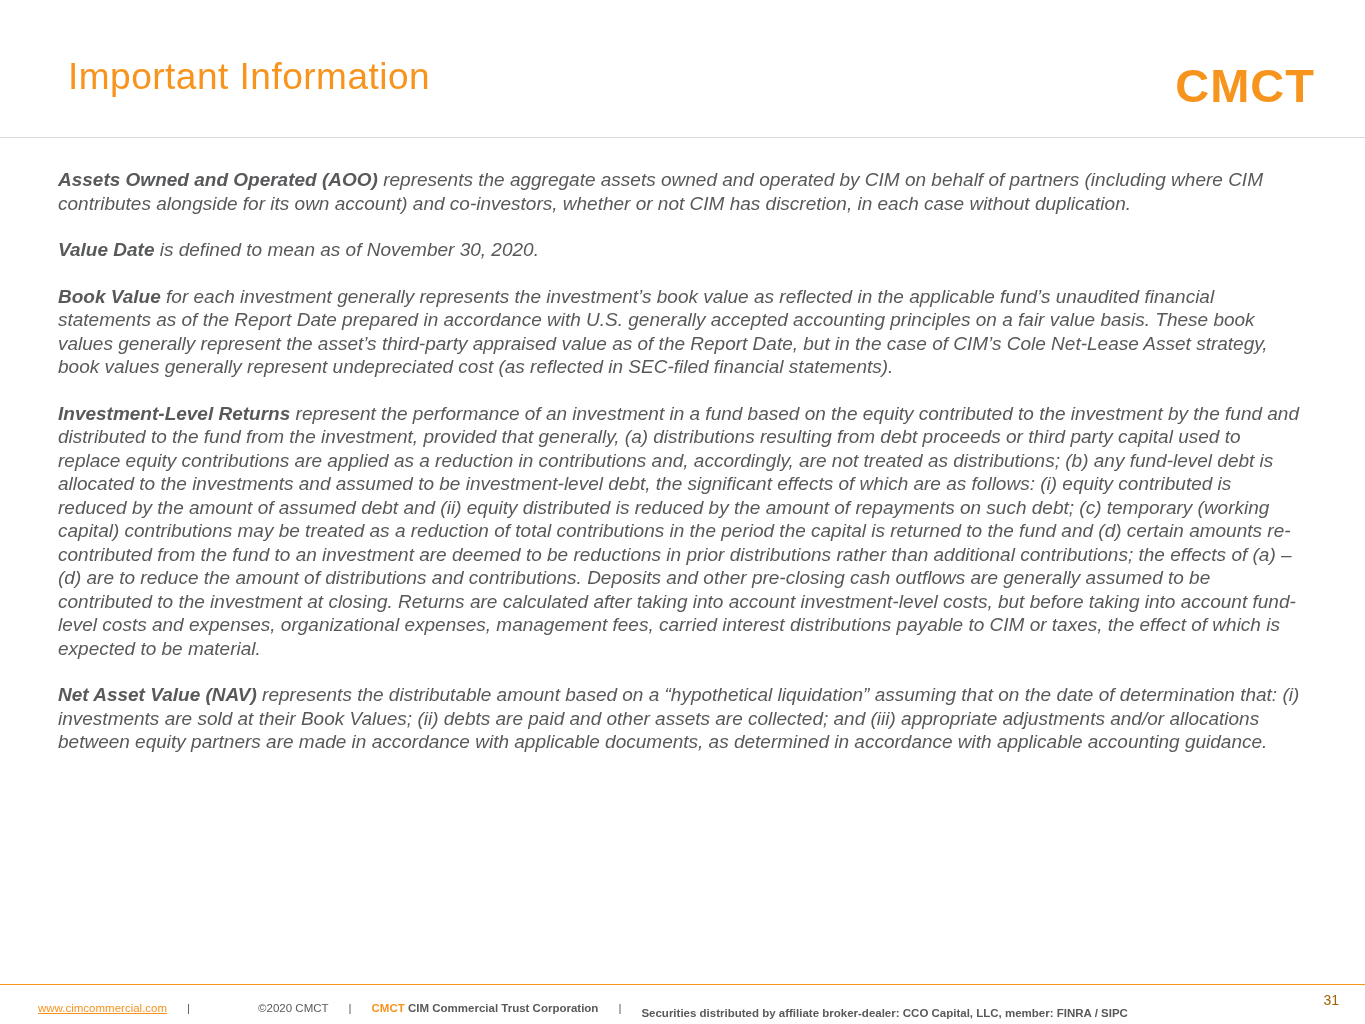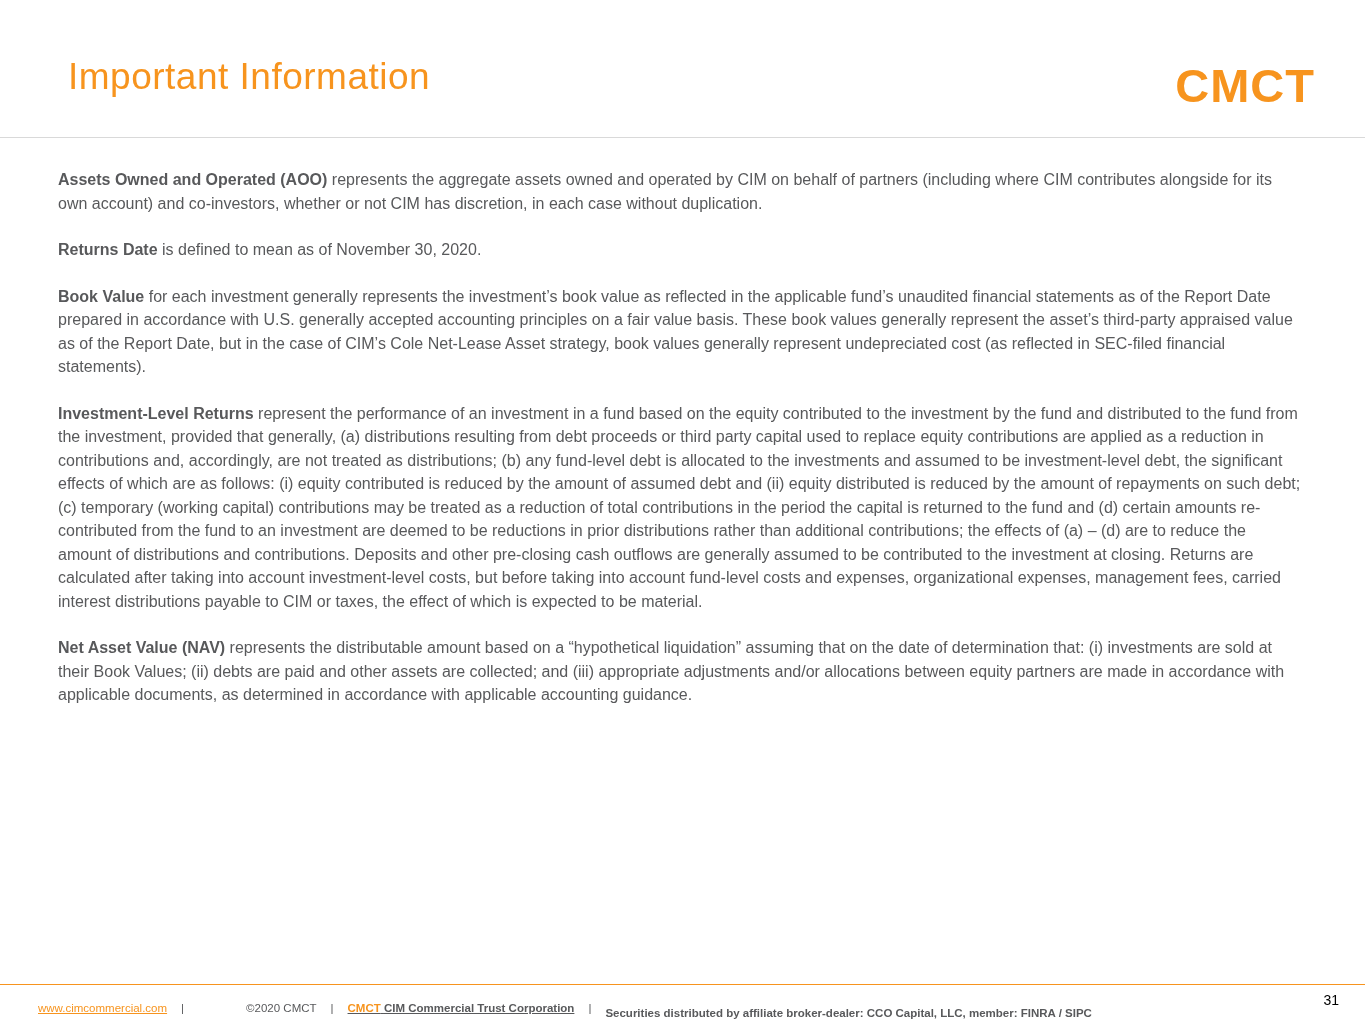--- a/index.html
+++ b/index.html
@@ -49,24 +49,25 @@
     top: 137px;
     left: 0;
   }
   .content {
     position: absolute;
     top: 168px;
     left: 58px;
     right: 62px;
   }
   .para {
-    font-size: 16px;
+    font-size: 19px;
     line-height: 23.5px;
     color: #58595b;
     margin-bottom: 23px;
+    font-style: italic;
   }
   .para strong {
     font-weight: 700;
     color: #58595b;
   }
   .slide-footer {
     position: absolute;
     left: 0;
     bottom: 0;
     width: 1365px;
@@ -79,77 +80,77 @@
     position: absolute;
     top: 0;
     left: 0;
   }
   .footer-row {
     position: absolute;
     left: 38px;
     top: 12px;
     display: flex;
     align-items: center;
-    gap: 14px;
+    gap: 20px;
     font-size: 11.5px;
     color: #58595b;
     white-space: nowrap;
     justify-content: flex-end;
   }
   .footer-link {
     color: #f7941e;
     text-decoration: underline;
     cursor: pointer;
   }
   .footer-sep {
     color: #58595b;
   }
   .footer-copyright {
     color: #58595b;
     margin-left: 48px;
   }
-  .footer-company-group { font-weight: 700; text-decoration: underline; }
+  .footer-company-group { font-weight: 700; }
   .footer-brand {
     color: #f7941e;
     font-weight: 700;
   }
   .footer-company {
     color: #58595b;
     font-weight: 700;
   }
   .footer-disclaimer {
     color: #58595b;
     font-weight: 700;
     margin-top: 11px;
   }
   .page-number {
     position: absolute;
     right: 26px;
     top: 8px;
     font-size: 14px;
-    color: #000000;
+    color: #a16207;
   }
 </style>
 </head>
 <body>
 
 <div class="slide">
 
   <header class="slide-header">
     <h1 class="page-title">Important Information</h1>
     <div class="cmct-logo">CMCT</div>
   </header>
 
   <hr class="header-rule">
 
   <main class="content">
 
     <p class="para"><strong>Assets Owned and Operated (AOO)</strong><span> represents the aggregate assets owned and operated by CIM on behalf of partners (including where CIM contributes alongside for its own account) and co-investors, whether or not CIM has discretion, in each case without duplication.</span></p>
 
-    <p class="para"><strong>Returns Date</strong><span> is defined to mean as of November 30, 2020.</span></p>
+    <p class="para"><strong>Value Date</strong><span> is defined to mean as of November 30, 2020.</span></p>
 
     <p class="para"><strong>Book Value</strong><span> for each investment generally represents the investment’s book value as reflected in the applicable fund’s unaudited financial statements as of the Report Date prepared in accordance with U.S. generally accepted accounting principles on a fair value basis.  These book values generally represent the asset’s third-party appraised value as of the Report Date, but in the case of CIM’s Cole Net-Lease Asset strategy, book values generally represent undepreciated cost (as reflected in SEC-filed financial statements).</span></p>
 
     <p class="para"><strong>Investment-Level Returns</strong><span> represent the performance of an investment in a fund based on the equity contributed to the investment by the fund and distributed to the fund from the investment,  provided that generally, (a) distributions resulting from debt proceeds or third party capital used to replace equity contributions are applied as a reduction in contributions and, accordingly, are not  treated as distributions; (b) any fund-level debt is allocated to the investments and assumed to be investment-level debt, the significant effects of which are as follows: (i) equity contributed is reduced by  the amount of assumed debt and (ii) equity distributed is reduced by the amount of repayments on such debt; (c) temporary (working capital) contributions may be treated as a reduction of total  contributions in the period the capital is returned to the fund and (d) certain amounts re-contributed from the fund to an investment are deemed to be reductions in prior distributions rather than  additional contributions; the effects of (a) – (d) are to reduce the amount of distributions and contributions. Deposits and other pre-closing cash outflows are generally assumed to be contributed to the  investment at closing. Returns are calculated after taking into account investment-level costs, but before taking into account fund-level costs and expenses, organizational expenses, management fees,  carried interest distributions payable to CIM or taxes, the effect of which is expected to be material.</span></p>
 
     <p class="para"><strong>Net Asset Value (NAV)</strong><span> represents the distributable amount based on a “hypothetical liquidation” assuming that on the date of determination that: (i) investments are sold at their Book Values; (ii) debts are paid and other assets are collected; and (iii) appropriate adjustments and/or allocations between equity partners are made in accordance with applicable documents, as determined in accordance with applicable accounting guidance.</span></p>
 
   </main>
 
   <footer class="slide-footer">

